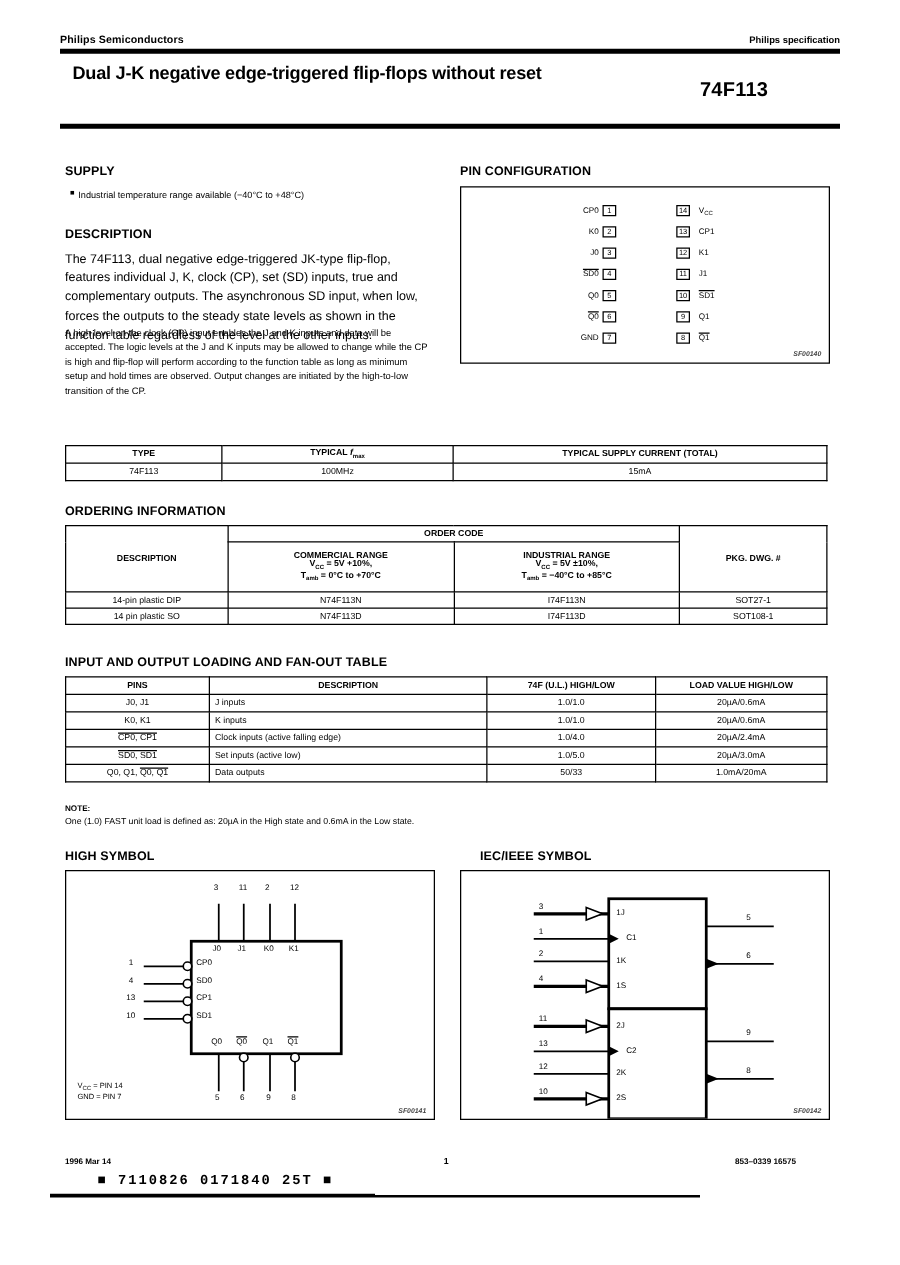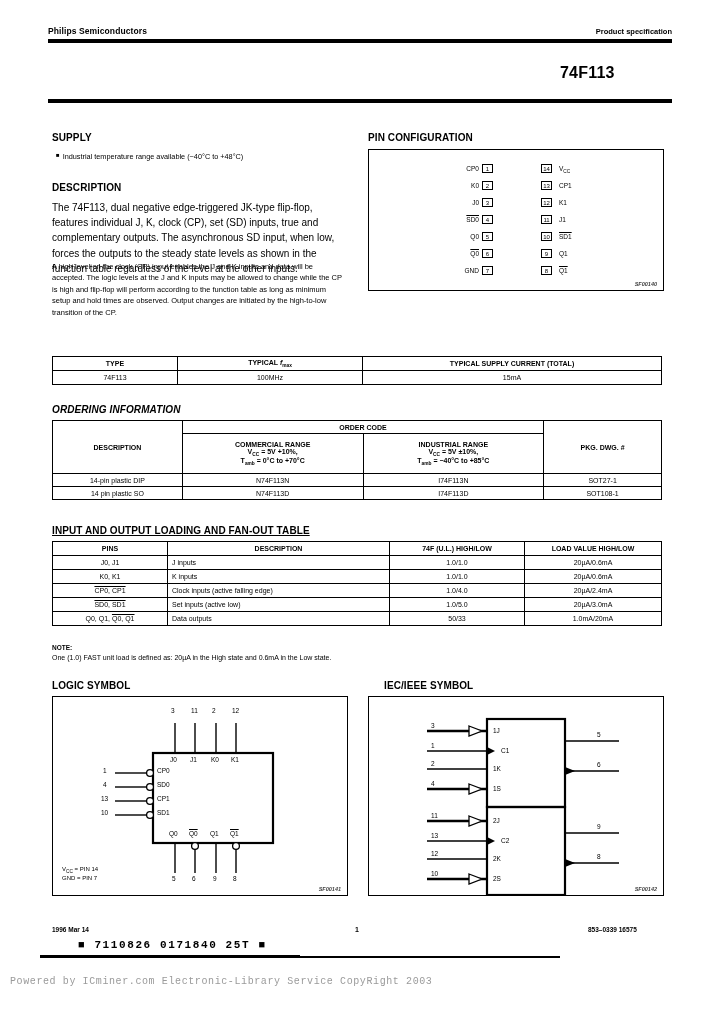--- a/index.html
+++ b/index.html
@@ -56,26 +56,26 @@
   .drawref { position:absolute; font-size:5.5px; font-style:italic; font-weight:bold; color:#444; }
 
   
   table { border-collapse:collapse; background:#fff; }
   td, th { border:1px solid #000; font-size:7px; padding:1px 2px; text-align:center;
            font-weight:normal; }
   th { font-weight:bold; }
   .tbl-type { position:absolute; left:52px; top:352px; width:610px; }
   .tbl-type td, .tbl-type th { height:14px; }
 
-  .ord-h { position:absolute; left:52px; top:400px;font-style:italic; }
+  .ord-h { position:absolute; left:52px; top:400px; }
   .tbl-ord { position:absolute; left:52px; top:416px; width:610px; }
   .tbl-ord th, .tbl-ord td { height:13px; }
   .tbl-ord .tall { height:40px; }
 
-  .io-h { position:absolute; left:52px; top:521px;text-decoration:underline; }
+  .io-h { position:absolute; left:52px; top:521px; }
   .tbl-io { position:absolute; left:52px; top:537px; width:610px; }
   .tbl-io th, .tbl-io td { height:14px; }
   .tbl-io td.left { text-align:left; padding-left:4px; }
 
   .note-h { position:absolute; left:52px; top:640px; font-size:6.5px; font-weight:bold; }
   .note-t { position:absolute; left:52px; top:650px; font-size:7px; }
 
   
   .ls-h  { position:absolute; left:52px; top:676px; }
   .ls-box{ position:absolute; left:52px; top:692px; width:296px; height:200px;
@@ -98,23 +98,24 @@
   .wmark { position:absolute; left:10px; top:972px; font-size:10px; color:#9a9a9a;
            font-family:"Liberation Mono", monospace; letter-spacing:.6px; }
 </style>
 </head>
 <body>
 
 <div class="page">
 
   <div class="hdr-row">
     <div class="hdr-left">Philips Semiconductors</div>
-    <div class="hdr-right">Product specification</div>
+    <div class="hdr-right">Philips specification</div>
   </div>
   <div class="rule-thick rule-top"></div>
+  <div class="title-block">Dual J-K negative edge-triggered flip-flops without reset</div>
   <div class="partno">74F113</div>
   <div class="rule-thick rule-bot"></div>
 
   <div class="sec-h feature-h">SUPPLY</div>
   <div class="feature-li">
     <span class="bul">■</span><span>Industrial temperature range available (−40°C to +48°C)</span>
   </div>
 
   <div class="sec-h desc-h">DESCRIPTION</div>
   <div class="desc-b1">The 74F113, dual negative edge-triggered JK-type flip-flop, features individual J, K, clock (CP), set (SD) inputs, true and complementary outputs. The asynchronous SD input, when low, forces the outputs to the steady state levels as shown in the function table regardless of the level at the other inputs.</div>
@@ -246,21 +247,21 @@
       <td class="left">Data outputs</td>
       <td>50/33</td>
       <td>1.0mA/20mA</td>
     </tr>
   </tbody>
     </table>
 
   <div class="note-h">NOTE:</div>
   <div class="note-t">One (1.0) FAST unit load is defined as: 20µA in the High state and 0.6mA in the Low state.</div>
 
-  <div class="sec-h ls-h">LOGIC SYMBOL</div>
+  <div class="sec-h ls-h">HIGH SYMBOL</div>
   <div class="ls-box">
     <svg width="294" height="198" viewBox="0 0 294 198">
       <rect x="100" y="56" width="120" height="90" fill="none" stroke="#000" stroke-width="2.2"></rect>
 
       <line x1="122" y1="26" x2="122" y2="56" stroke="#000" stroke-width="1.4"></line>
       <line x1="142" y1="26" x2="142" y2="56" stroke="#000" stroke-width="1.4"></line>
       <line x1="163" y1="26" x2="163" y2="56" stroke="#000" stroke-width="1.4"></line>
       <line x1="183" y1="26" x2="183" y2="56" stroke="#000" stroke-width="1.4"></line>
 
       <line x1="62" y1="76" x2="94" y2="76" stroke="#000" stroke-width="1.4"></line>
@@ -380,15 +381,14 @@
 
     <div class="drawref" style="right:6px; bottom:3px;">SF00142</div>
   </div>
 
   <div class="f-date">1996 Mar 14</div>
   <div class="f-page">1</div>
   <div class="f-code">853–0339 16575</div>
   <div class="f-bar">■&nbsp;<span>7110826 0171840 25T</span>&nbsp;■</div>
   <div class="f-rule1"></div>
   <div class="f-rule2"></div>
-  <div class="wmark">Powered by ICminer.com Electronic-Library Service CopyRight 2003</div>
 
 </div>
 
 </body></html>

